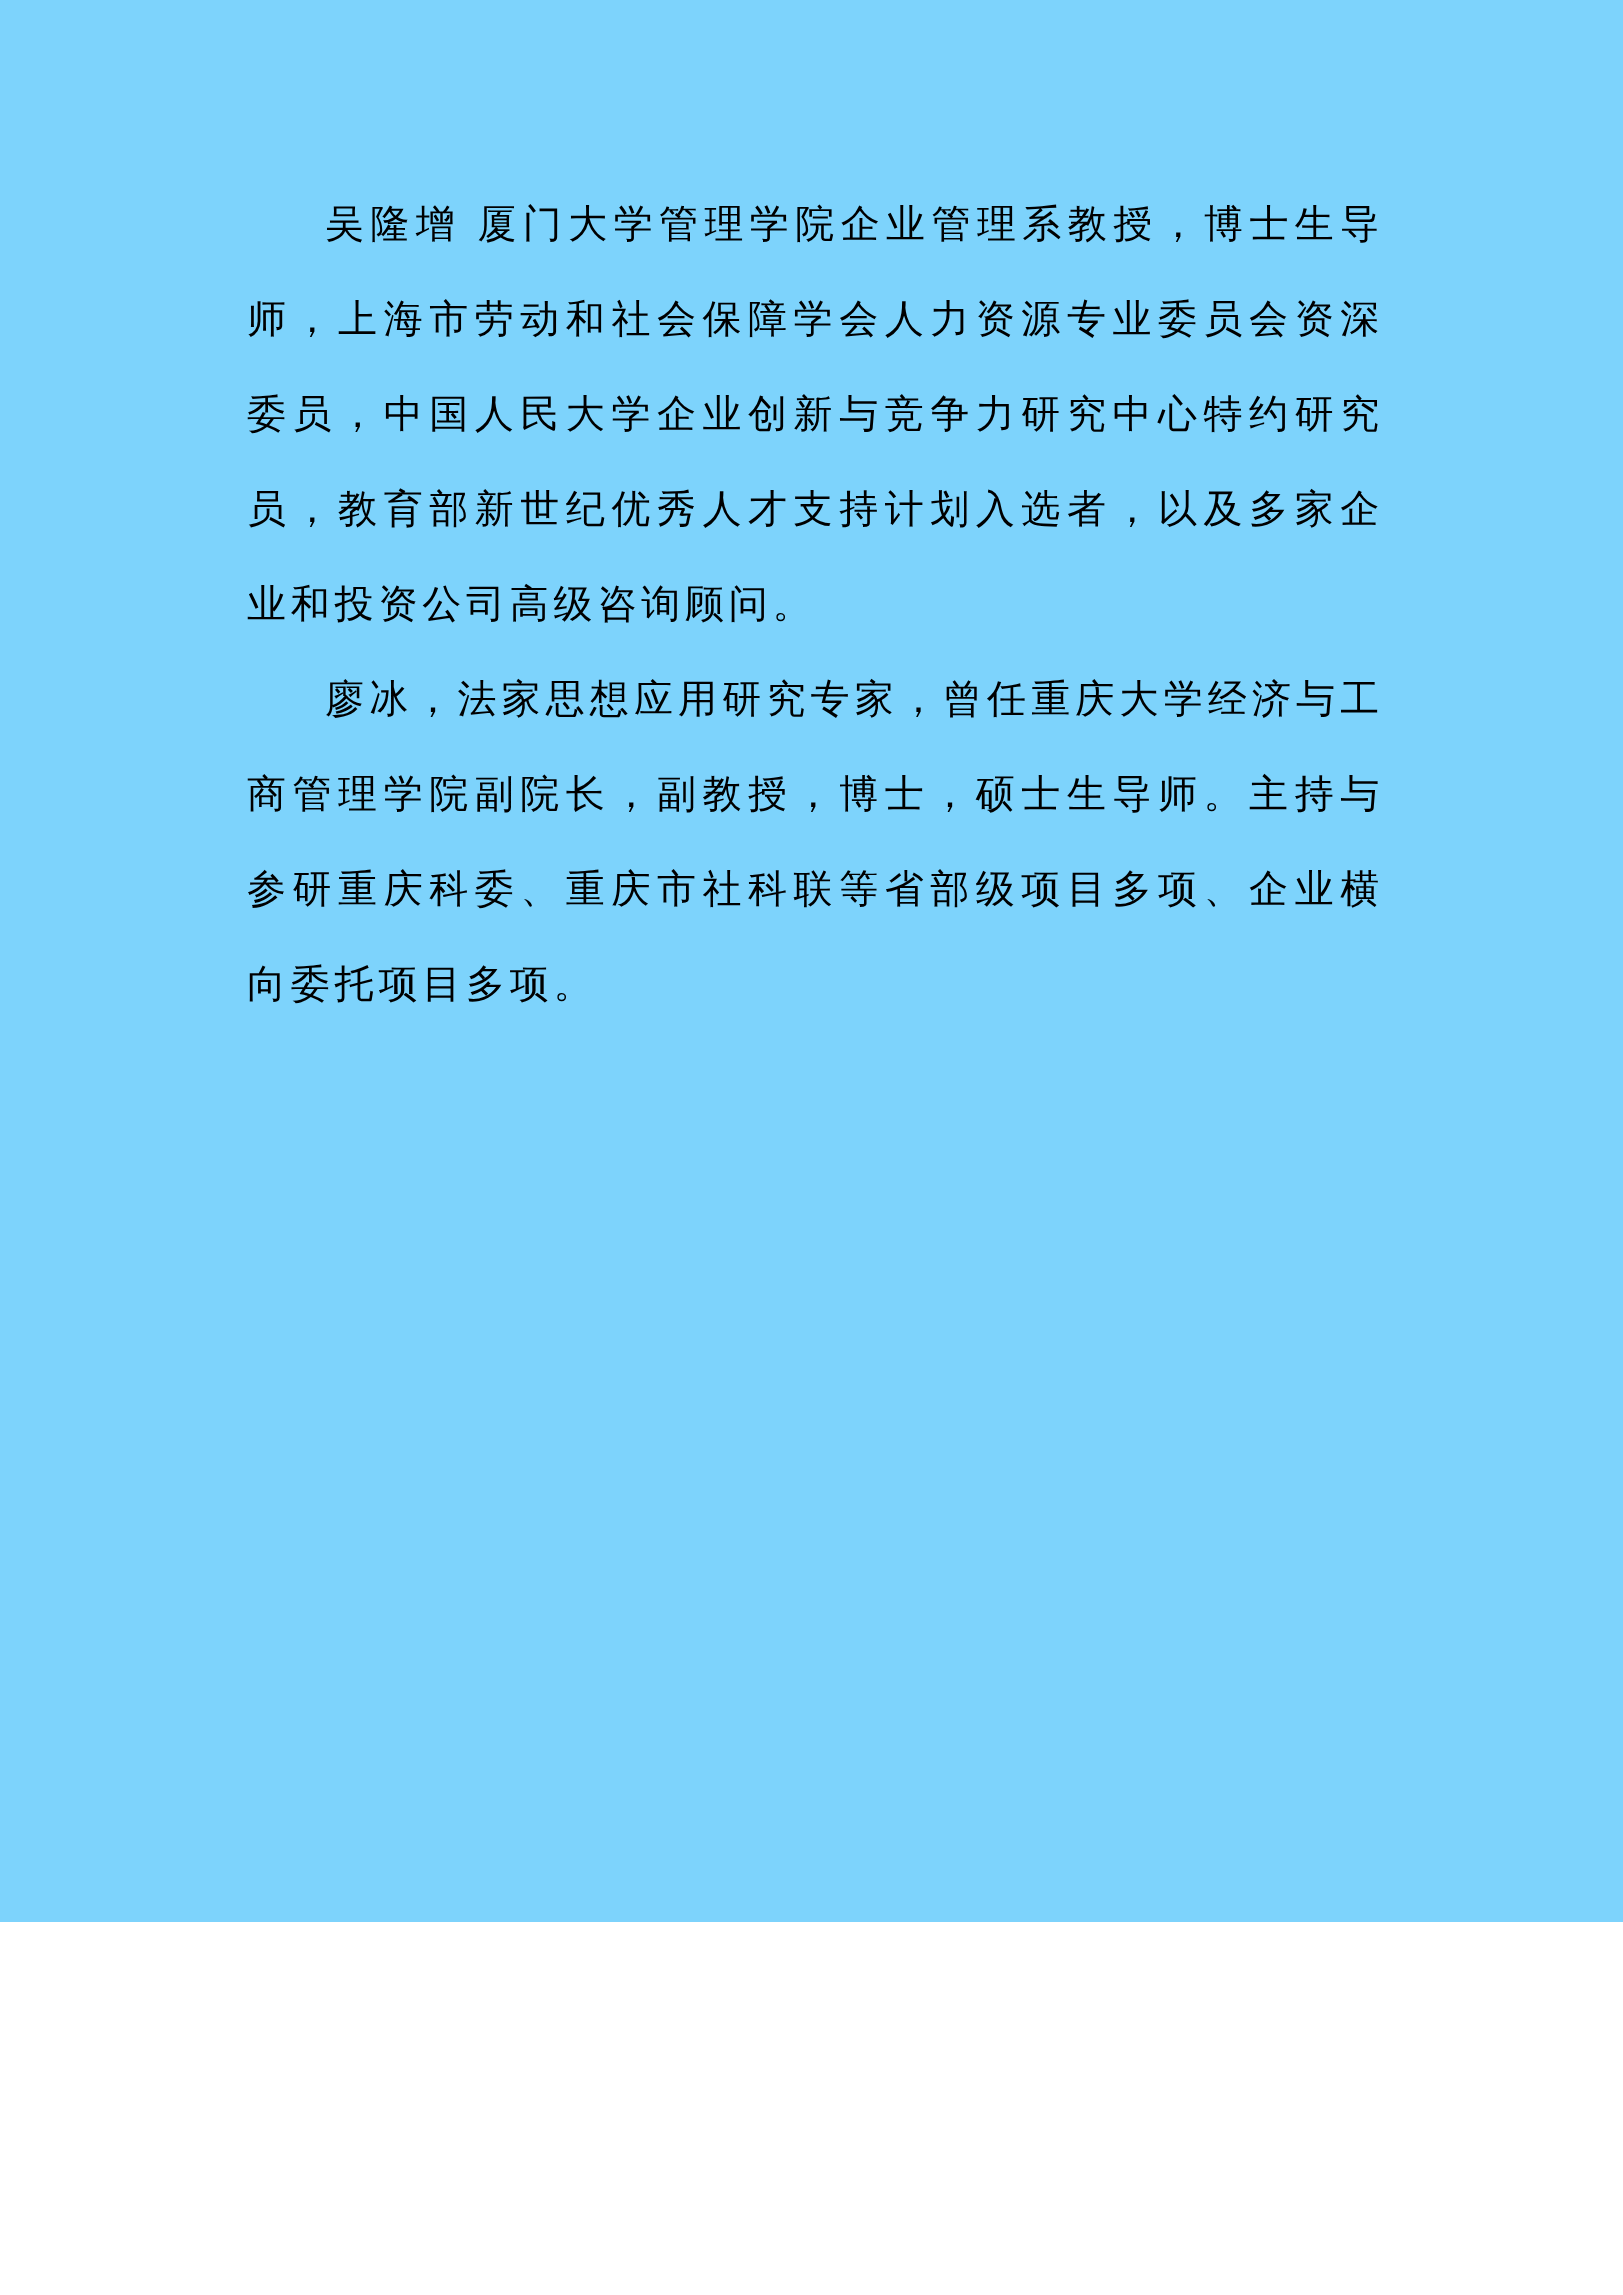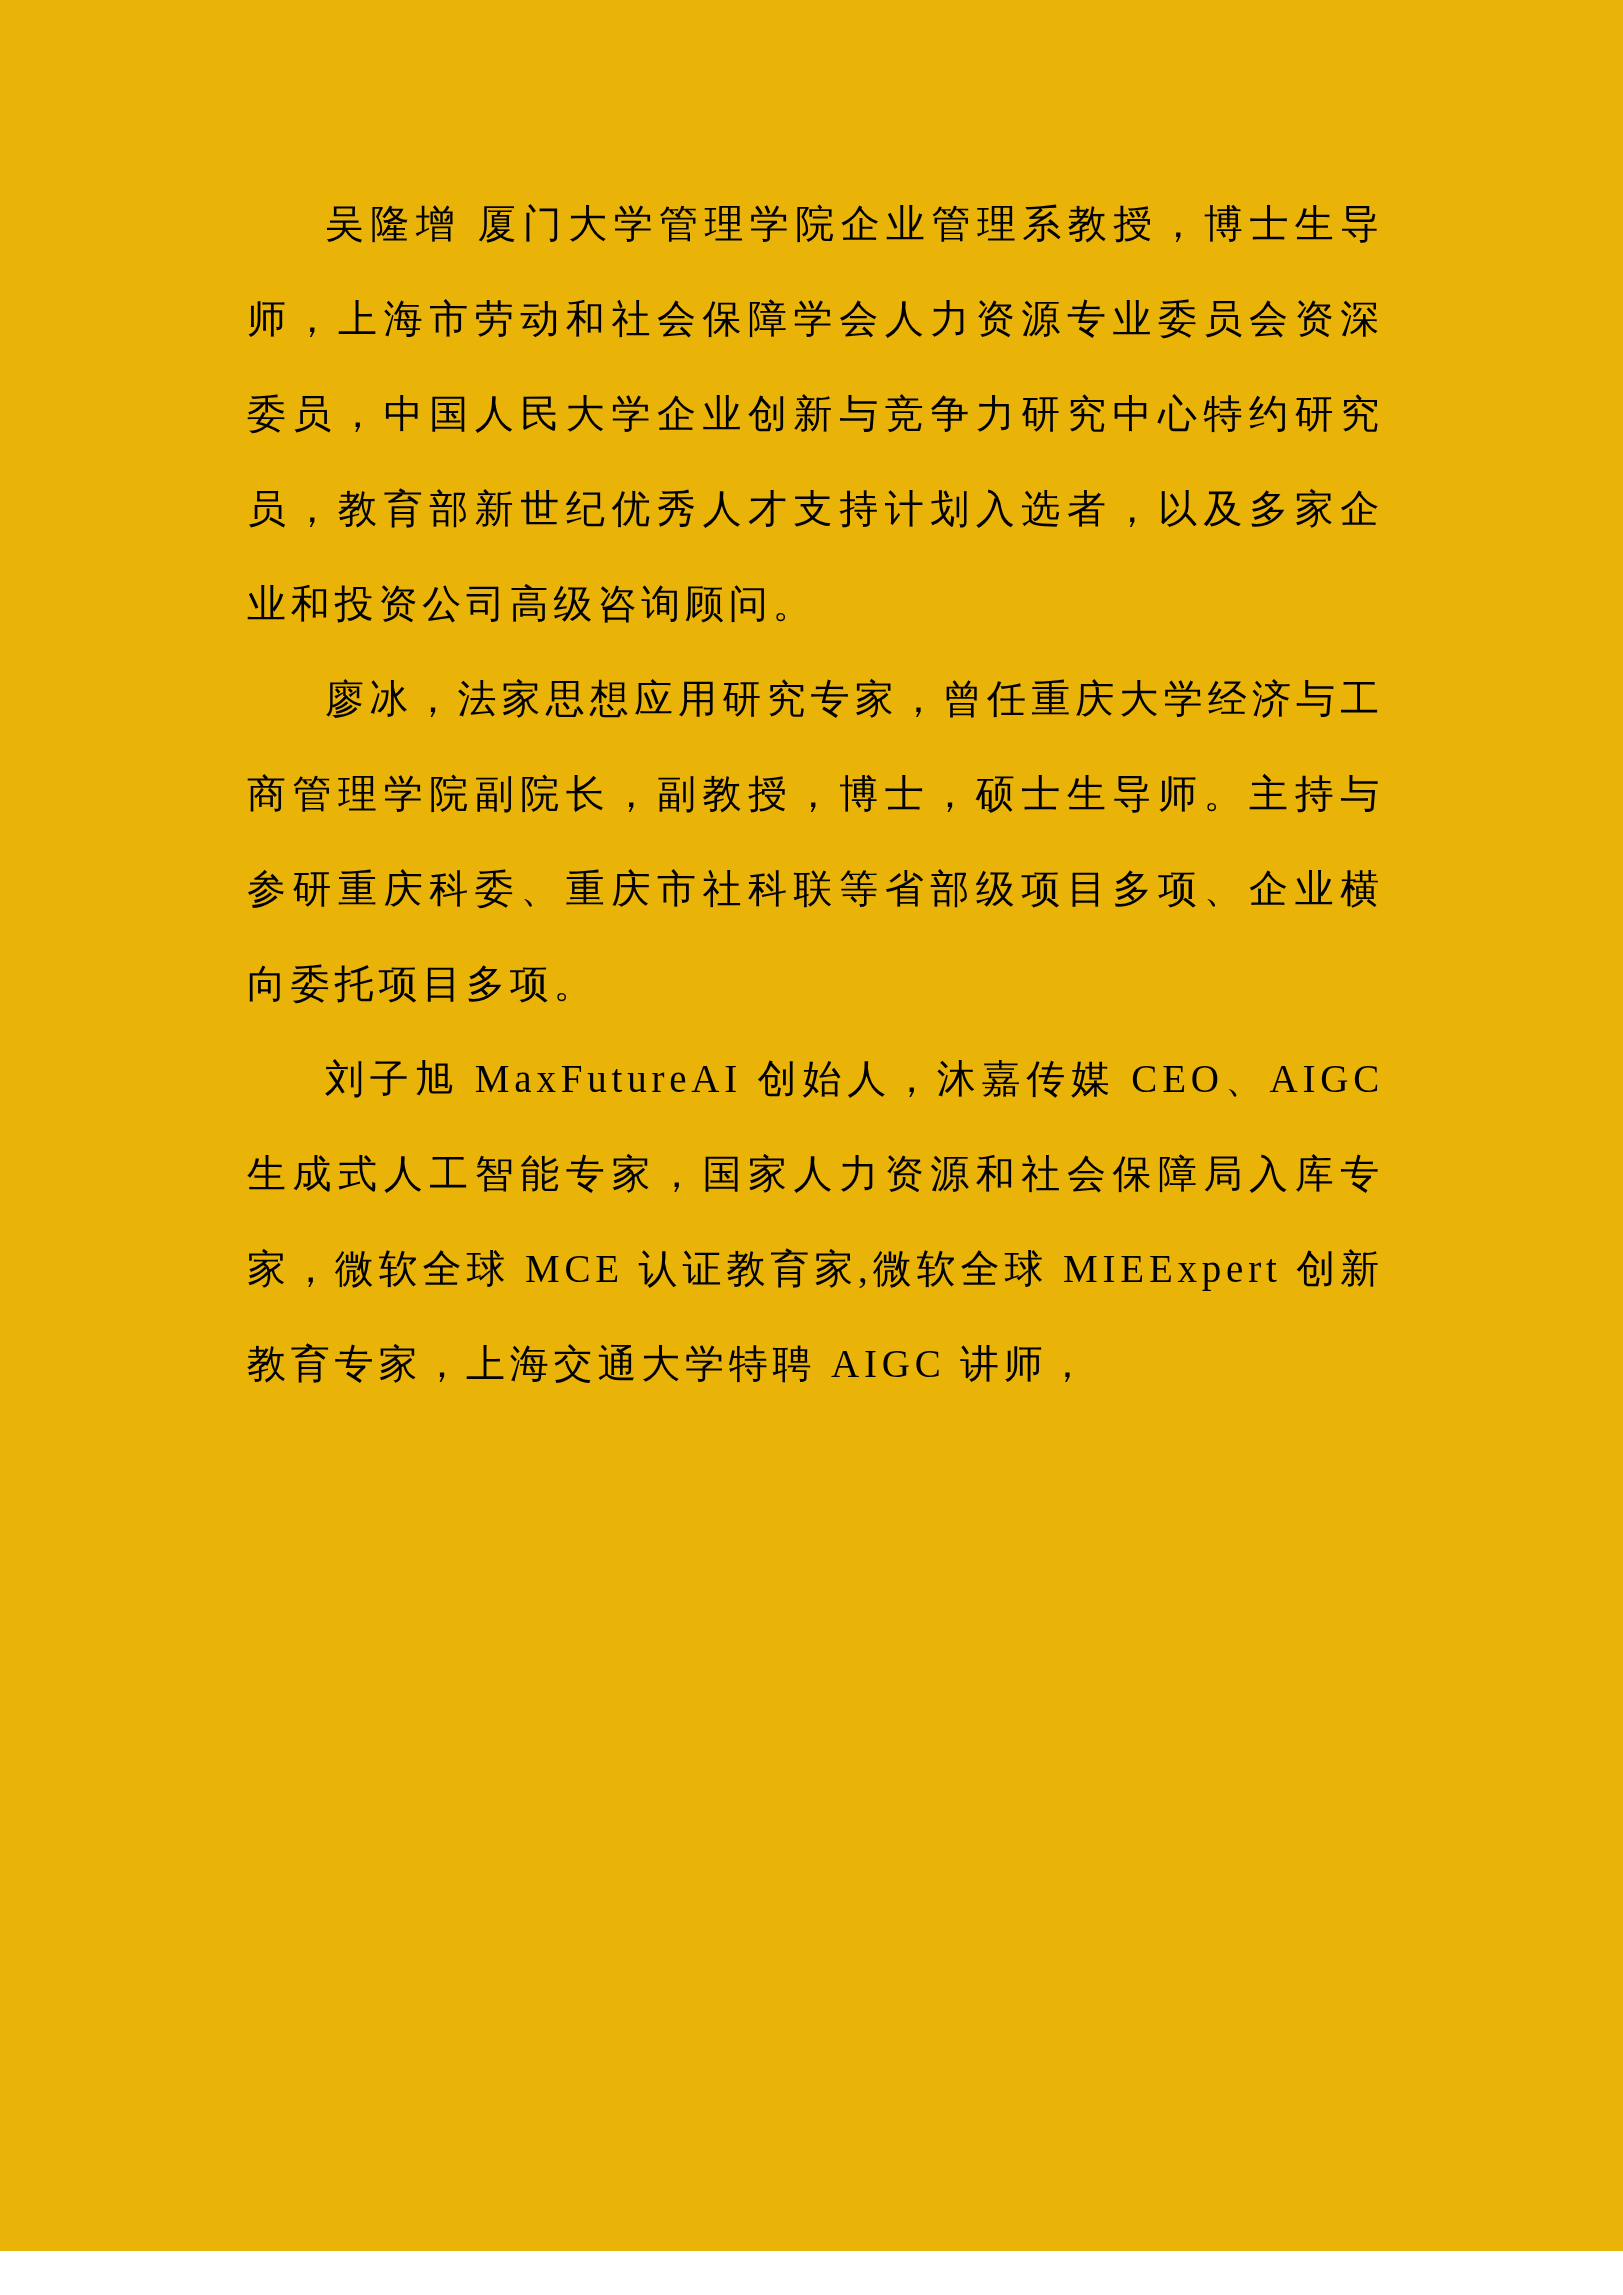--- a/index.html
+++ b/index.html
@@ -3,22 +3,22 @@
 <meta charset="utf-8">
 <style>
   html, body {
     margin: 0;
     padding: 0;
     background: #ffffff;
   }
   .page {
     position: relative;
     width: 1623px;
-    height: 2251px;
-    background: #eab308;
+    height: 1922px;
+    background: #7dd3fc;
     overflow: hidden;
   }
   .content {
     position: absolute;
     left: 247px;
     top: 176px;
     width: 1137px;
     font-family: "Liberation Serif", "DejaVu Serif", serif;
     font-size: 39px;
     line-height: 95px;
@@ -33,16 +33,15 @@
     text-indent: 2em;
   }
 </style>
 </head>
 <body>
 
 <div class="page">
   <div class="content">
     <p>吴隆增 厦门大学管理学院企业管理系教授，博士生导师，上海市劳动和社会保障学会人力资源专业委员会资深委员，中国人民大学企业创新与竞争力研究中心特约研究员，教育部新世纪优秀人才支持计划入选者，以及多家企业和投资公司高级咨询顾问。</p>
     <p>廖冰，法家思想应用研究专家，曾任重庆大学经济与工商管理学院副院长，副教授，博士，硕士生导师。主持与参研重庆科委、重庆市社科联等省部级项目多项、企业横向委托项目多项。</p>
-    <p>刘子旭 MaxFutureAI 创始人，沐嘉传媒 CEO、AIGC 生成式人工智能专家，国家人力资源和社会保障局入库专家，微软全球 MCE 认证教育家,微软全球 MIEExpert 创新教育专家，上海交通大学特聘 AIGC 讲师，</p>
   </div>
 </div>
 
 
 </body></html>

